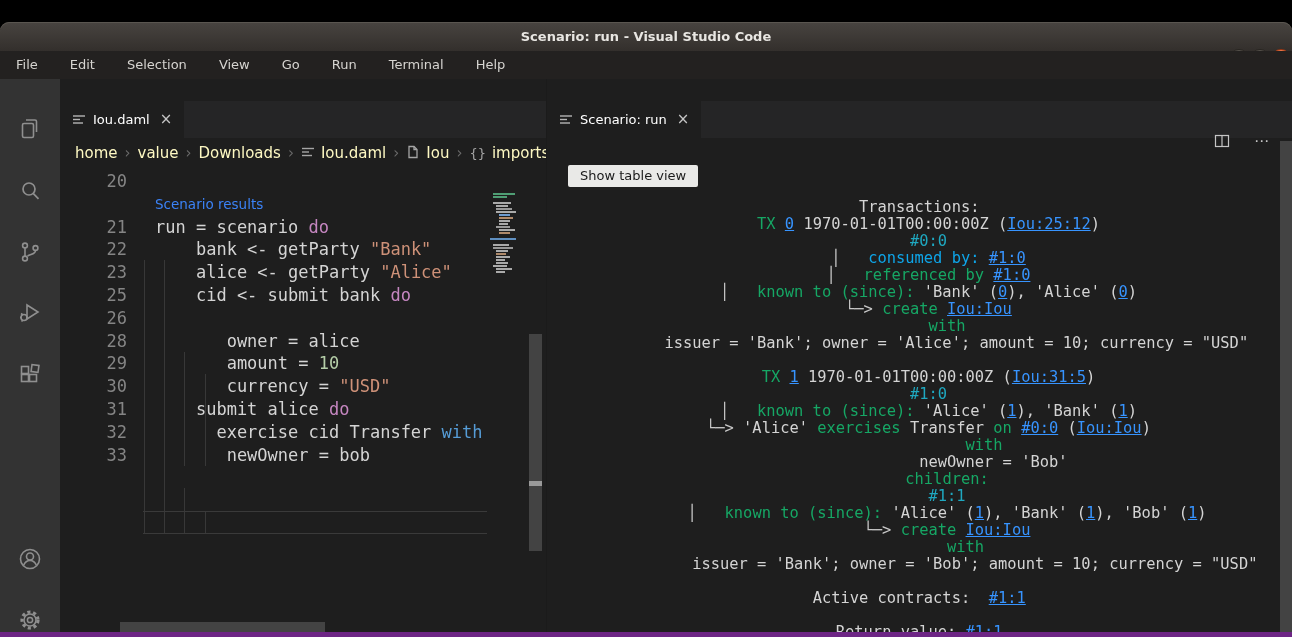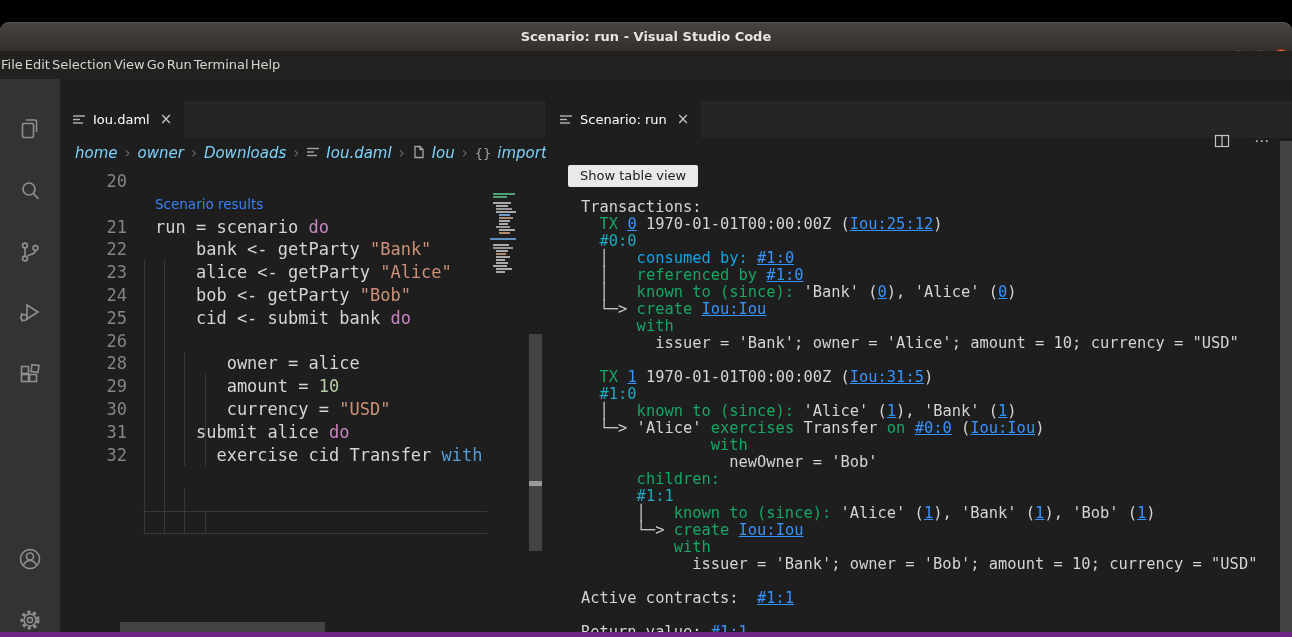--- a/index.html
+++ b/index.html
@@ -7,36 +7,36 @@
   .abs{position:absolute;margin-top:22px;}
   
   #titlebar{left:0;top:0;width:1292px;height:29px;background:linear-gradient(#484440,#332f2c);
     border-radius:9px 9px 0 0;box-shadow:inset 0 1px 0 #5a5650;}
   #title-text{width:100%;text-align:center;line-height:29px;color:#e8e6e2;font-size:13px;font-weight:bold;}
   .winbtn{top:5px;width:20px;height:20px;border-radius:50%;}
   .winbtn.gray{background:linear-gradient(#56524c,#3b3833);border:1px solid #282521;box-sizing:border-box;}
   .winbtn.close{background:linear-gradient(#f0794a,#e3511e);border:1px solid #9c3612;box-sizing:border-box;}
   
   #menubar{left:0;top:29px;width:1292px;height:28px;background:#232120;display:flex;align-items:center;}
-  .menu-item{padding:0 1px;color:#d6d4d0;font-size:13px;line-height:28px;}
+  .menu-item{padding:0 16px;color:#d6d4d0;font-size:13px;line-height:28px;}
   
   #activitybar{left:0;top:57px;width:60px;height:553px;background:#333333;}
   .ab-icon{left:17px;width:26px;height:26px;}
   
   #left-group{left:60px;top:57px;width:486px;height:553px;background:#1e1e1e;}
-  #right-group{left:546px;top:57px;width:746px;height:553px;background:#1e1e1e;border-left:1px solid #1b1b1b;box-sizing:border-box;}
+  #right-group{left:546px;top:57px;width:746px;height:553px;background:#1e1e1e;border-left:1px solid #1b1b1b;box-sizing:border-box;text-align:center;}
   .tabbar{left:0;top:0;width:100%;height:37px;background:#252526;}
   .tab{height:37px;background:#1e1e1e;display:flex;align-items:center;padding:0 12px;box-sizing:border-box;float:left;}
   .tab-label{color:#ffffff;font-size:13px;margin:0 8px 0 7px;}
   .tab-close{color:#c5c5c5;font-size:15px;line-height:15px;margin-left:2px;}
   .more-dots{color:#c5c5c5;font-size:15px;letter-spacing:1px;}
   
   #breadcrumbs{left:0;top:37px;width:100%;height:29px;background:#1e1e1e;display:flex;align-items:center;
     padding-left:15px;box-sizing:border-box;white-space:nowrap;overflow:hidden;color:#9d9d9d;font-size:15px;}
-  .crumb{color:#7dd3fc;font-style:italic;}
+  .crumb{color:#fef9c3;}
   .crumb-sep{color:#6a6a6a;margin:0 7px;font-size:15px;}
   .crumb-ico{margin-right:6px;position:relative;top:1px;}
   
   #code{left:0;top:66px;width:486px;height:487px;overflow:hidden;}
   .code-line{display:flex;height:22.8px;font:17px/22.8px "DejaVu Sans Mono",monospace;white-space:pre;padding-left:12px;}
   .gutter{flex:0 0 83px;color:#858585;text-align:right;padding-right:28px;box-sizing:border-box;}
   .lens{font:13.5px/22.8px "DejaVu Sans",sans-serif;color:#3b82f6;}
   .kw{color:#c586c0;} .kw2{color:#569cd6;} .str{color:#ce9178;} .num{color:#b5cea8;}
   .codetext{color:#d4d4d4;}
   .iguide{background:#383838;width:1px;}
@@ -160,21 +160,21 @@
           </g>
       </svg>
       <span class="tab-label">Iou.daml</span>
       <span class="tab-close">×</span>
     </div>
     <span class="abs more-dots" style="right:20px;top:9px;">⋯</span>
   </div>
   <div class="abs" id="breadcrumbs">
     <span class="crumb">home</span>
     <span class="crumb-sep">›</span>
-    <span class="crumb">owner</span>
+    <span class="crumb">value</span>
     <span class="crumb-sep">›</span>
     <span class="crumb">Downloads</span>
     <span class="crumb-sep">›</span>
     <span class="crumb-ico">
       <svg width="14" height="14" viewBox="0 0 14 14">
           <g stroke="#a5a5a5" stroke-width="1.4">
             <line x1="1" y1="3.5" x2="13" y2="3.5"></line>
             <line x1="1" y1="7" x2="8" y2="7"></line>
             <line x1="1" y1="10.5" x2="11" y2="10.5"></line>
           </g>
@@ -194,28 +194,28 @@
     <span class="crumb">imports</span>
   </div>
   <div class="abs" id="code">
     <div style="height:3px;"></div>
     <div id="code-lines">
         <div class="code-line"><span class="gutter">20</span><span></span></div>
         <div class="code-line"><span class="gutter"></span><span class="lens">Scenario results</span></div>
         <div class="code-line"><span class="gutter">21</span><span><span class="codetext">run = scenario </span><span class="kw">do</span></span></div>
         <div class="code-line"><span class="gutter">22</span><span><span class="codetext">    bank &lt;- getParty </span><span class="str">"Bank"</span></span></div>
         <div class="code-line"><span class="gutter">23</span><span><span class="codetext">    alice &lt;- getParty </span><span class="str">"Alice"</span></span></div>
-        <div class="code-line"><span class="gutter">24</span><span><span class="codetext">    bob &lt;- getParty </span><span class="str">"Bob"</span></span></div>
         <div class="code-line"><span class="gutter">25</span><span><span class="codetext">    cid &lt;- submit bank </span><span class="kw">do</span></span></div>
         <div class="code-line"><span class="gutter">26</span></div>
         <div class="code-line"><span class="gutter">28</span><span><span class="codetext">       owner = alice</span></span></div>
         <div class="code-line"><span class="gutter">29</span><span><span class="codetext">       amount = </span><span class="num">10</span></span></div>
         <div class="code-line"><span class="gutter">30</span><span><span class="codetext">       currency = </span><span class="str">"USD"</span></span></div>
         <div class="code-line"><span class="gutter">31</span><span><span class="codetext">    submit alice </span><span class="kw">do</span></span></div>
         <div class="code-line"><span class="gutter">32</span><span><span class="codetext">      exercise cid Transfer </span><span class="kw2">with</span></span></div>
+        <div class="code-line"><span class="gutter">33</span><span><span class="codetext">       newOwner = bob</span></span></div>
       </div>
     <div class="abs iguide" style="left:83.5px;top:71.4px;height:273.6px;"></div>
     <div class="abs iguide" style="left:104px;top:71.4px;height:273.6px;"></div>
     <div class="abs iguide" style="left:124.4px;top:162.6px;height:114px;"></div>
     <div class="abs iguide" style="left:124.4px;top:299.4px;height:45.6px;"></div>
     <div class="abs iguide" style="left:144.9px;top:185.4px;height:91.2px;"></div>
     <div class="abs iguide" style="left:144.9px;top:322.2px;height:22.8px;"></div>
     <div class="abs" id="cur-line"></div>
     <div class="abs" id="minimap">
         <div class="mm-bar" style="left: 6px; top: 4px; width: 22px; background: rgb(79, 158, 116);"></div>

